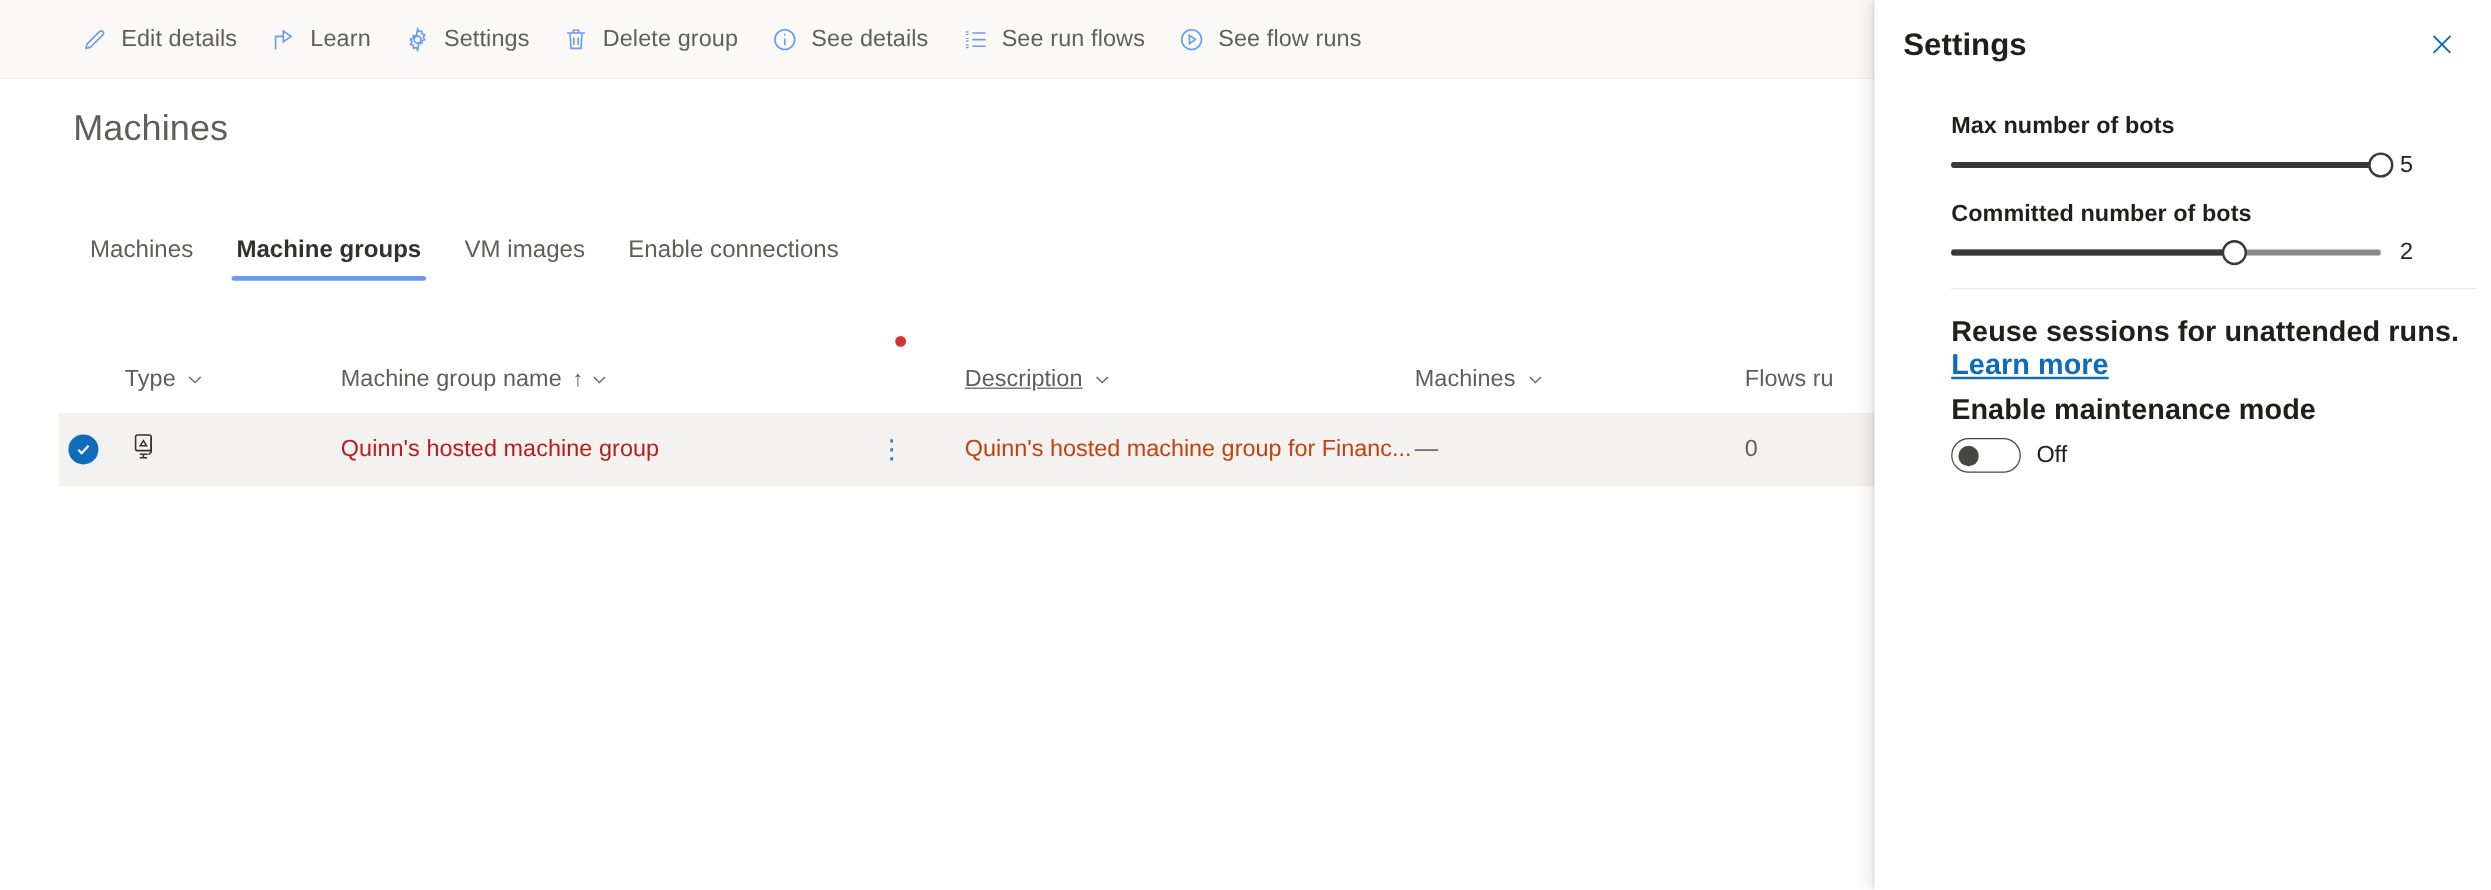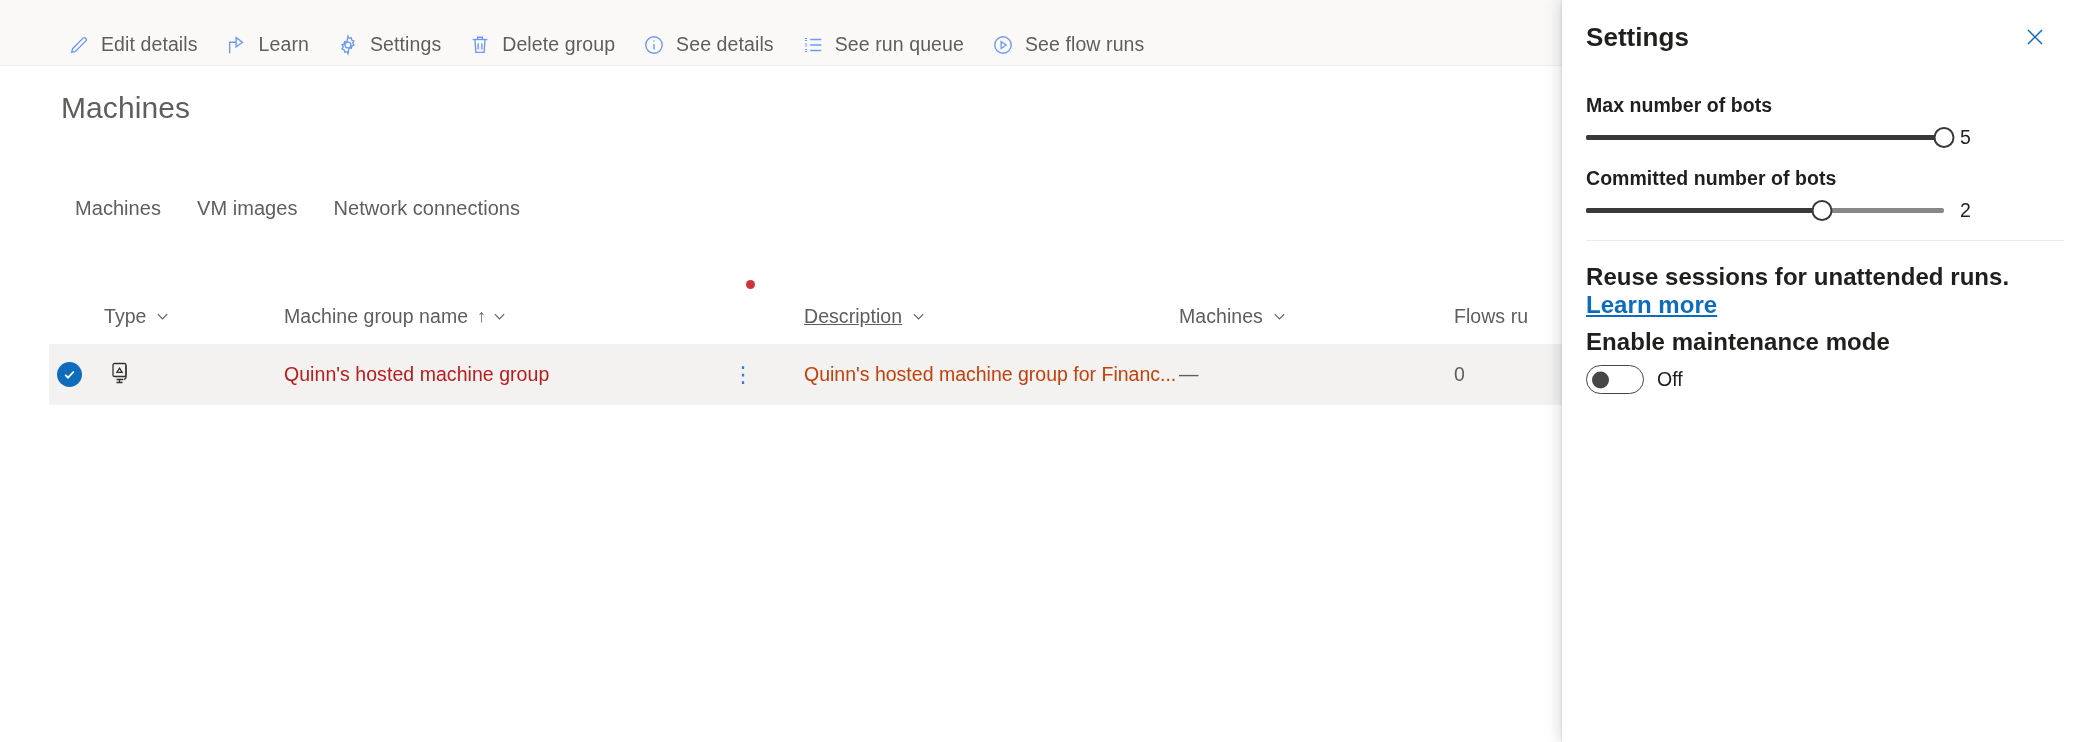--- a/index.html
+++ b/index.html
@@ -27,21 +27,21 @@
     height: 66px;
     background: #faf9f8;
     border-bottom: 1px solid #f0efee;
     display: flex;
     align-items: center;
     padding-left: 54px;
     gap: 0px;
   }
   .cmd-item {
     display: flex;
-    align-items: flex-end;
+    align-items: center;
     gap: 11px;
     height: 46px;
     padding: 0 14px;
     cursor: pointer;
     user-select: none;
     white-space: nowrap;
   }
   .cmd-label {
     font-size: 19.5px;
     color: #605e5c;
@@ -242,21 +242,21 @@
   .panel-close {
     position: absolute;
     right: 20px; top: 16px;
     width: 42px; height: 42px;
     display: flex; align-items: center; justify-content: center;
     color: #0f6cbd;
     cursor: pointer;
     border-radius: 3px;
   }
 
-  .panel-body { padding: 20px 12px 0 24px; }
+  .panel-body { padding: 20px 12px 0 24px; margin-left: 40px; }
 
   .field-label {
     font-size: 19.5px;
     font-weight: 600;
     color: #201f1e;
     letter-spacing: 0.05px;
     margin-bottom: 9px;
   }
   .slider-row {
     display: flex;
@@ -406,21 +406,21 @@
       <span class="cmd-label">See details</span>
     </div>
 
     <div class="cmd-item">
       <span class="cmd-icon">
         <svg width="22" height="22" viewBox="0 0 24 24" fill="none" stroke="currentColor" stroke-width="1.5">
           <path d="M9 6h12M9 12h12M9 18h12"></path>
           <path d="M3.2 5h2.4M3.2 7.2h2.4M3.2 11h2.4M3.2 13.2h2.4M3.2 17h2.4M3.2 19.2h2.4" stroke-width="1.1"></path>
         </svg>
       </span>
-      <span class="cmd-label">See run queue</span>
+      <span class="cmd-label">See run flows</span>
     </div>
 
     <div class="cmd-item">
       <span class="cmd-icon">
         <svg width="22" height="22" viewBox="0 0 24 24" fill="none" stroke="currentColor" stroke-width="1.5">
           <circle cx="12" cy="12" r="9"></circle>
           <path d="M10 8.2l5.4 3.8L10 15.8V8.2z"></path>
         </svg>
       </span>
       <span class="cmd-label">See flow runs</span>
@@ -428,22 +428,23 @@
 
   </div>
 
   <div class="page">
 
     <div class="page-title">Machines</div>
 
 
     <div class="tabs">
       <div class="tab">Machines</div>
+      <div class="tab active">Machine groups</div>
       <div class="tab">VM images</div>
-      <div class="tab">Network connections</div>
+      <div class="tab">Enable connections</div>
     </div>
 
     <div class="red-dot"></div>
 
     <div class="table">
 
       <div class="thead">
         <div class="col-check"></div>
 
         <div class="th col-type">

